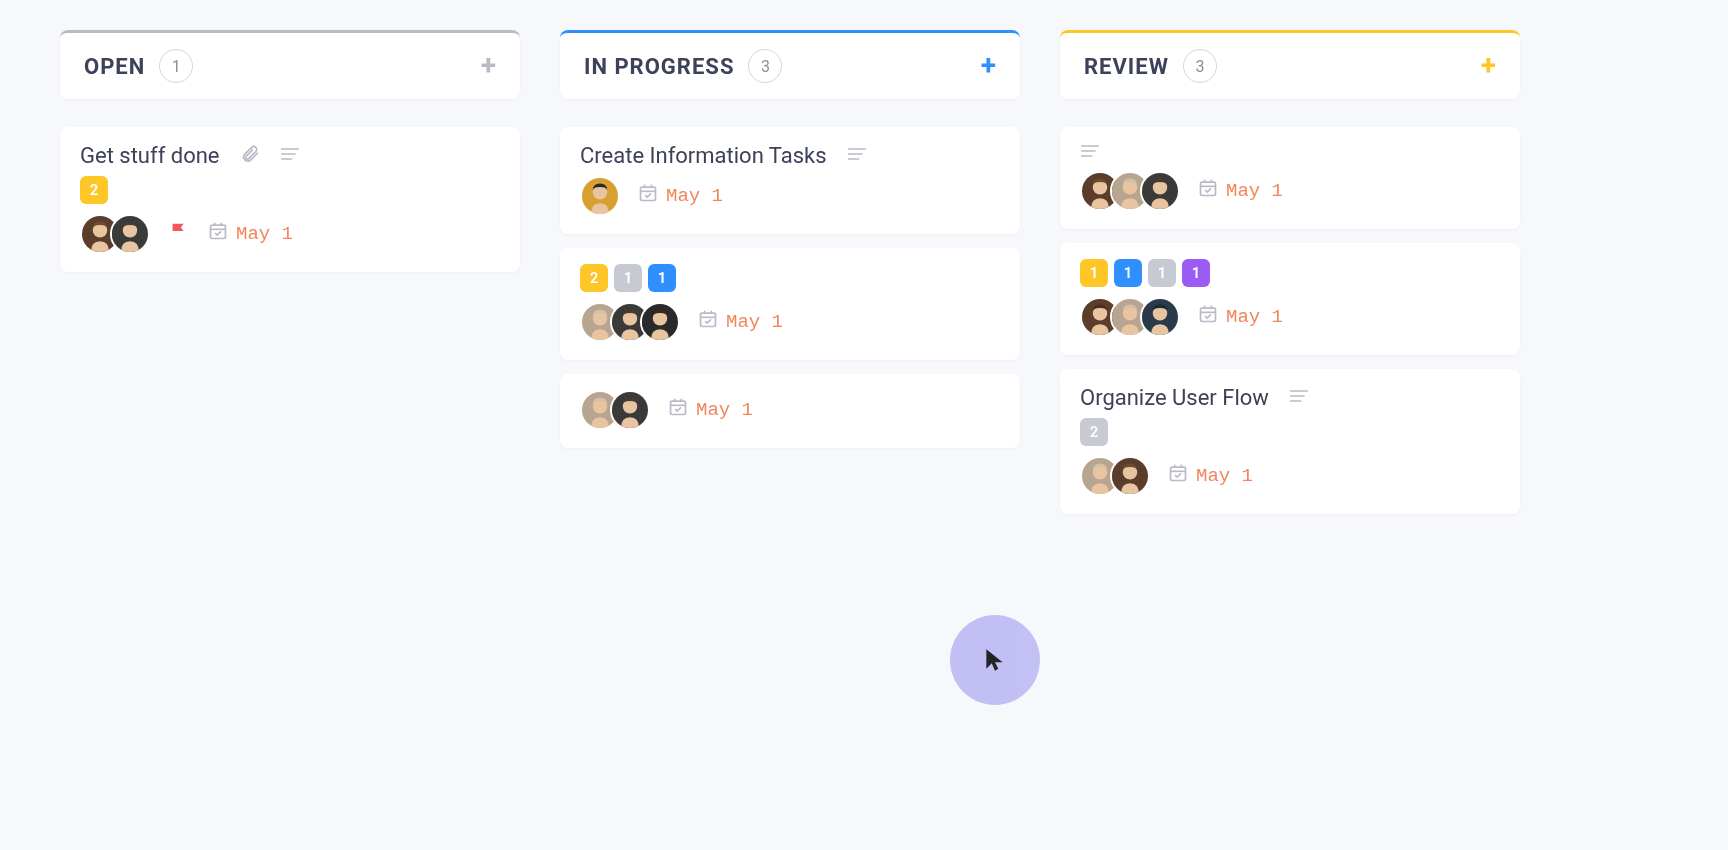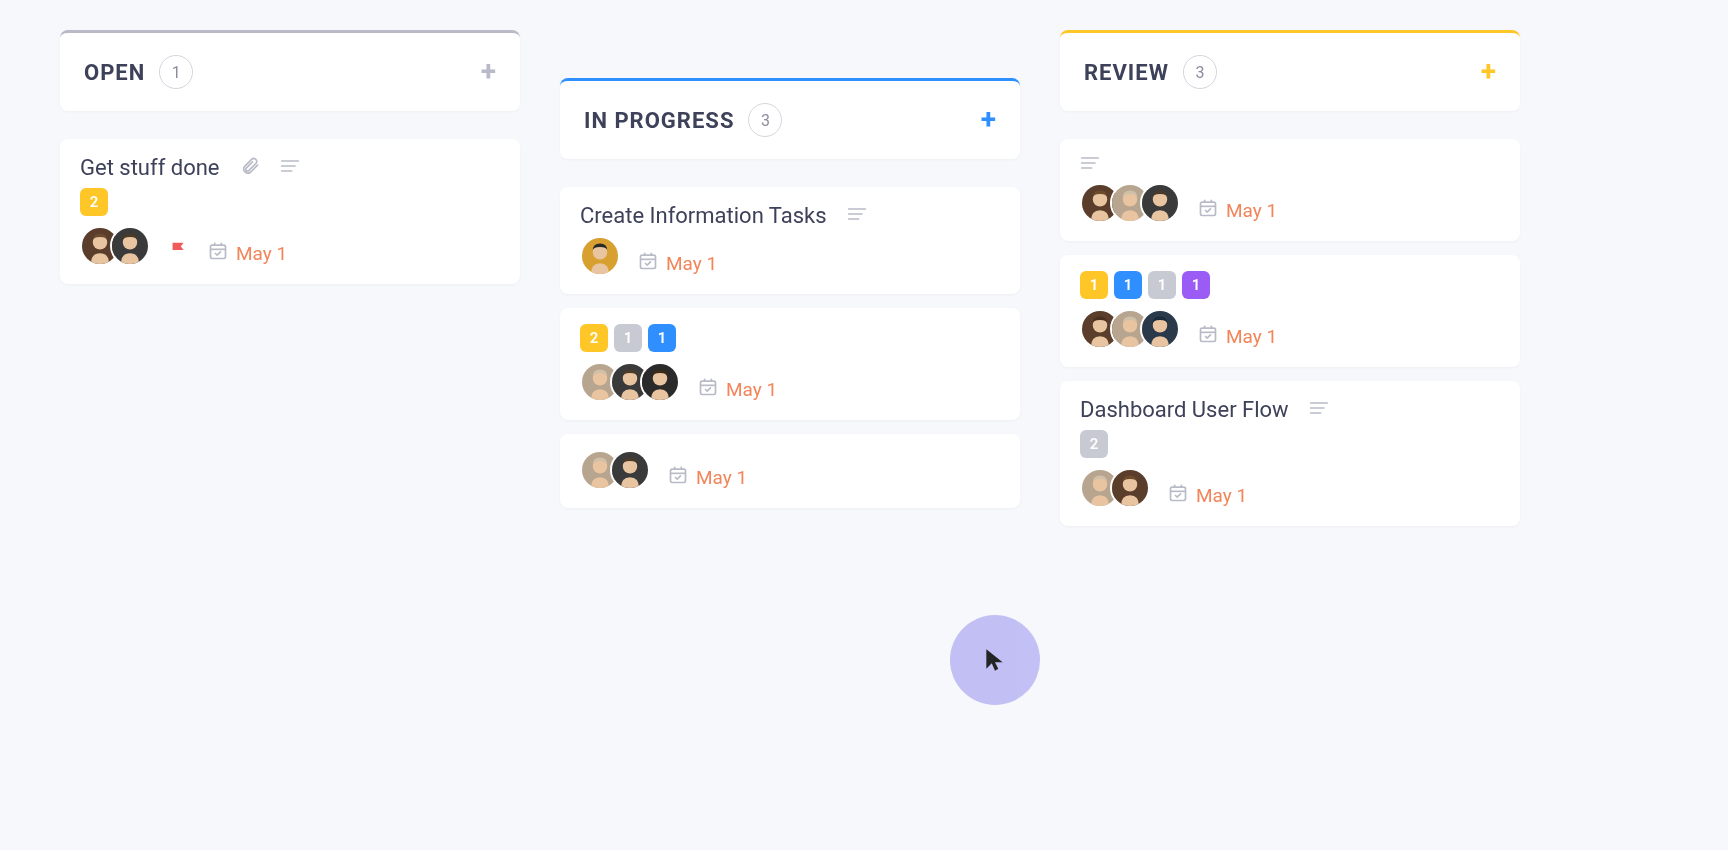--- a/index.html
+++ b/index.html
@@ -16,21 +16,21 @@
     gap: 40px;
   }
   .column {
     width: 460px;
     flex-shrink: 0;
   }
   .col-header {
     background: #fff;
     border-radius: 8px;
     border-top: 3px solid;
-    padding: 22px 24px;
+    padding: 16px 24px;
     display: flex;
     align-items: center;
     gap: 14px;
     box-shadow: 0 1px 3px rgba(0,0,0,0.04);
     margin-bottom: 28px;
   }
   .col-header .title {
     font-size: 22px;
     font-weight: 700;
     letter-spacing: 1px;
@@ -85,22 +85,23 @@
     border-radius: 6px;
     display: flex;
     align-items: center;
     justify-content: center;
     color: #fff;
     font-size: 15px;
     font-weight: 600;
   }
   .footer-row {
     display: flex;
-    align-items: flex-end;
+    align-items: center;
     gap: 18px;
+    font-family: Liberation Mono, monospace;
   }
   .avatars {
     display: flex;
   }
   .avatar {
     width: 40px;
     height: 40px;
     border-radius: 50%;
     border: 2px solid #fff;
     margin-left: -10px;
@@ -190,21 +191,21 @@
                 <line x1="8" y1="2" x2="8" y2="6"></line>
                 <line x1="16" y1="2" x2="16" y2="6"></line>
                 <polyline points="9,15 11,17 15,13" stroke-linecap="round"></polyline>
               </svg></span>
             <span>May 1</span>
           </span>
         </div>
       </div>
     </div>
     <div class="column">
-      <div class="col-header" style="border-top-color: rgb(47, 143, 255); margin-top: 48px;">
+      <div class="col-header" style="border-top-color: rgb(47, 143, 255);">
     <span class="title">IN PROGRESS</span>
     <span class="count-badge">3</span>
     <span class="spacer"></span>
     <span class="add-btn" style="color:#2f8fff">+</span>
   </div>
       <div class="card">
         <div class="card-title-row">
       <span class="card-title">Create Information Tasks</span>
           <span class="desc-icon"><svg viewBox="0 0 24 18" fill="none" stroke="#b8bbc7" stroke-width="2" stroke-linecap="round">
               <line x1="2" y1="3" x2="22" y2="3"></line>
@@ -408,21 +409,21 @@
                 <line x1="8" y1="2" x2="8" y2="6"></line>
                 <line x1="16" y1="2" x2="16" y2="6"></line>
                 <polyline points="9,15 11,17 15,13" stroke-linecap="round"></polyline>
               </svg></span>
             <span>May 1</span>
           </span>
         </div>
       </div>
       <div class="card">
         <div class="card-title-row">
-      <span class="card-title">Dashboard User Flow</span>
+      <span class="card-title">Organize User Flow</span>
           <span class="desc-icon"><svg viewBox="0 0 24 18" fill="none" stroke="#b8bbc7" stroke-width="2" stroke-linecap="round">
               <line x1="2" y1="3" x2="22" y2="3"></line>
               <line x1="2" y1="9" x2="18" y2="9"></line>
               <line x1="2" y1="15" x2="14" y2="15"></line>
             </svg></span>
         </div>
         <div class="badges-row">
           <span class="num-badge" style="background:#c7c9d3">2</span>
         </div>
         <div class="footer-row">

